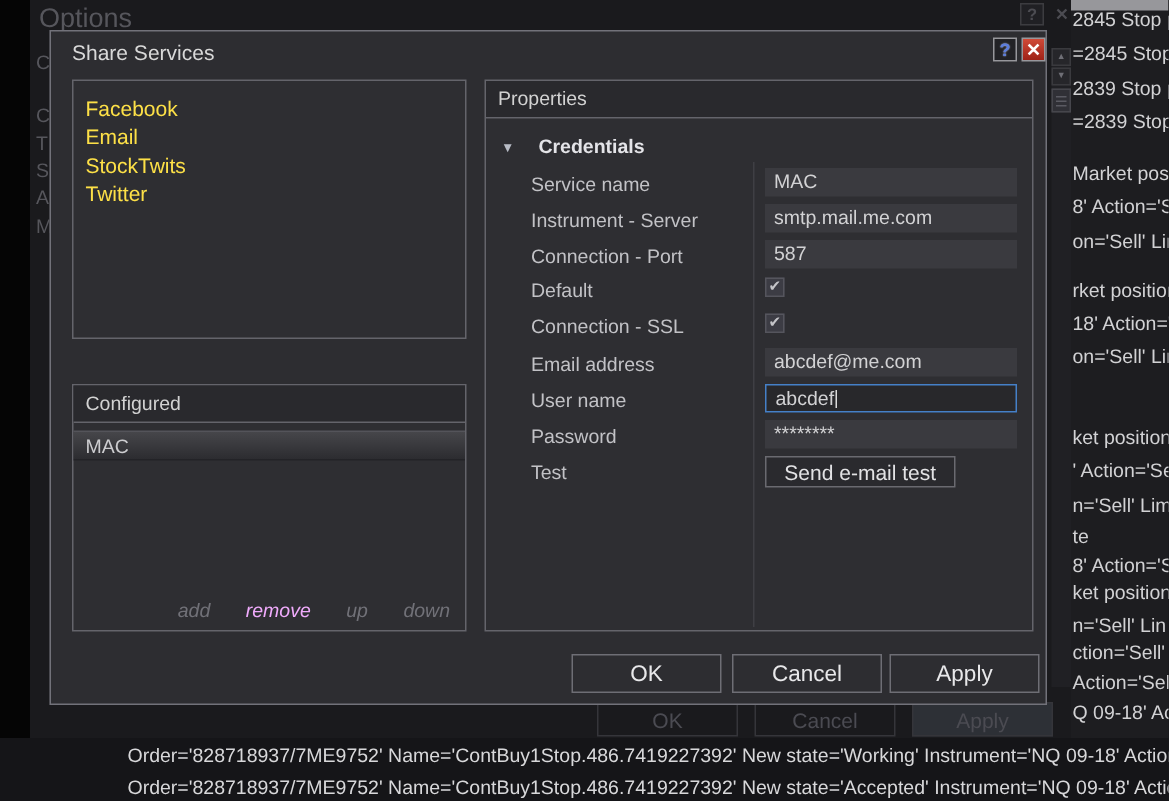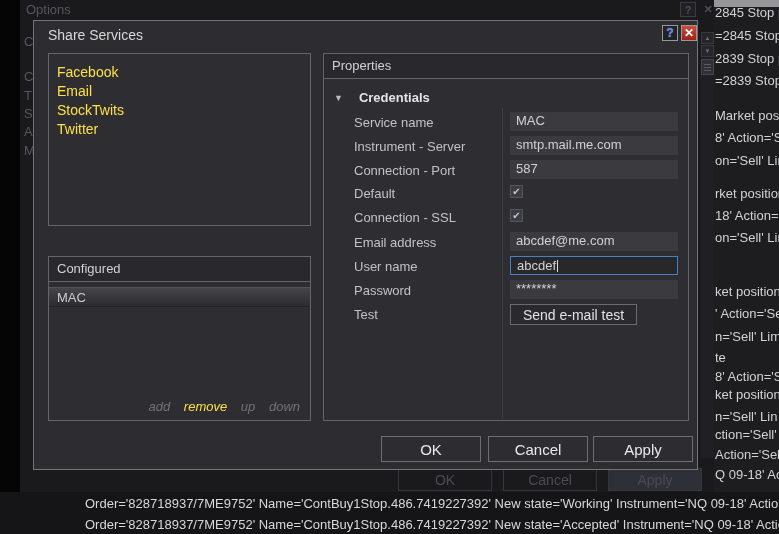--- a/index.html
+++ b/index.html
@@ -14,21 +14,21 @@
 
   
   .right-strip { left:714px; top:0; width:65px; height:492px; background:#1d1d20; overflow:hidden; }
   .right-sliver { left:0; top:0; width:65px; height:7px; background:#97979b; }
   .fragment { left:1px; white-space:nowrap; color:#d2d2d4; font-size:13px; }
   .log-area { left:0; top:492px; width:779px; height:42px; background:#151518; overflow:hidden; }
   .log-line { left:85px; white-space:nowrap; color:#d8d8da; font-size:13px; }
 
   
   .options-window { left:20px; top:0; width:694px; height:492px; background:#1a1a1d; }
-  .opt-title { left:6px; top:2px; font-size:13px; color:#56565c;text-align:center; }
+  .opt-title { left:6px; top:2px; font-size:18px; color:#56565c;text-align:center; }
   .opt-sysbtn { top:2px; width:16px; height:15px; display:flex; align-items:center; justify-content:center;
                 font-size:11px; font-weight:bold; color:#4c4c52; }
   .opt-help { left:660px; border:1px solid #3c3c40; background:#202024; }
   .opt-close { left:680px; }
   .nav-letter { left:4px; width:9px; overflow:hidden; color:#56565c; font-size:13px; white-space:nowrap; }
   .opt-scrollbar { left:681px; top:32px; width:13px; height:426px; background:#202024; }
   .sb-btn { left:0; width:13px; height:12px; background:#26262a; border:1px solid #3a3a3e;
             color:#6f6f76; font-size:6px; display:flex; align-items:center; justify-content:center; }
   .sb-up { top:0; } .sb-down { top:13px; }
   .sb-thumb { left:0; top:27px; width:13px; height:16px; background:#303036; border:1px solid #46464c;
@@ -50,23 +50,23 @@
   .panel-header { height:25px; background:#29292d; border-bottom:1px solid #64646b;
                   color:#d2d2d2; font-size:13px; line-height:24px; padding-left:8px; }
   .avail-panel { left:14px; top:32px; width:263px; height:173px; }
   .list { padding-top:9px; }
   .list-item { height:19px; line-height:19px; padding-left:8px; color:#fde047; font-size:14px; }
 
   .conf-panel { left:14px; top:235px; width:263px; height:165px; }
   .conf-item { margin-top:5px; height:20px; line-height:20px; padding-left:8px; color:#cccccf; font-size:13px;
                background:linear-gradient(#46464a,#2c2c30); border-top:1px solid #54545a; border-bottom:1px solid #232327; }
   .conf-links { right:10px; bottom:6px; font-size:13px; font-style:italic; }
-  .conf-links span { margin-left:10px;text-align:center; }
+  .conf-links span { margin-left:20px;text-align:center; }
   .link-dim { color:#717178; }
-  .link-active { color:#fde047; }
+  .link-active { color:#f0abfc; }
 
   .props-panel { left:289px; top:32px; width:366px; height:368px; }
   .group-row { left:10px; top:36px; display:flex; align-items:center; }
   .expander { font-size:9px; color:#b8bcc6; }
   .group-label { margin-left:16px; font-size:13px; font-weight:bold; color:#e4e4e8; }
   .vdivider { left:178px; top:54px; bottom:2px; width:1px; background:#3f3f44; }
   .prow-label { left:30px; width:145px; font-size:13px; color:#c2c2c6; white-space:nowrap; }
   .pinput { left:186px; width:168px; height:19px; line-height:18px; background:#3a3a3f; color:#d2d2d4;
             font-size:13px; padding-left:6px; white-space:nowrap; overflow:hidden; }
   .pinput.focused { background:#28282b; border:1px solid #4580c8; line-height:17px; }

